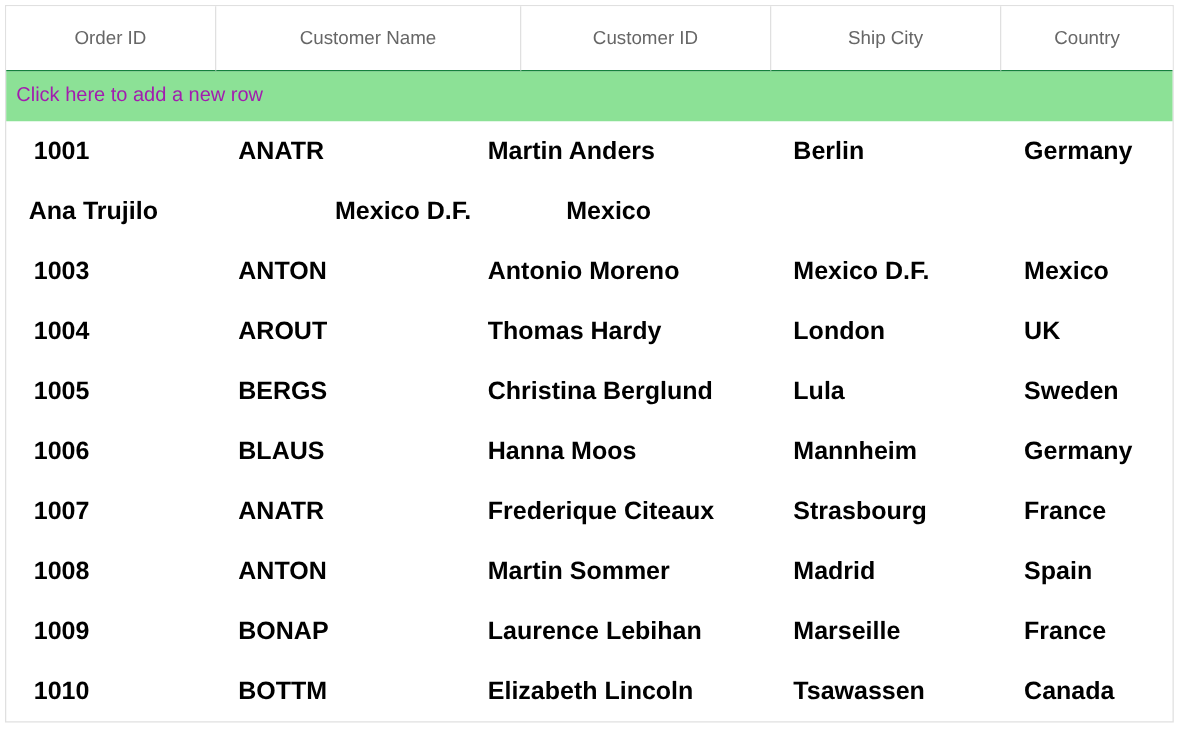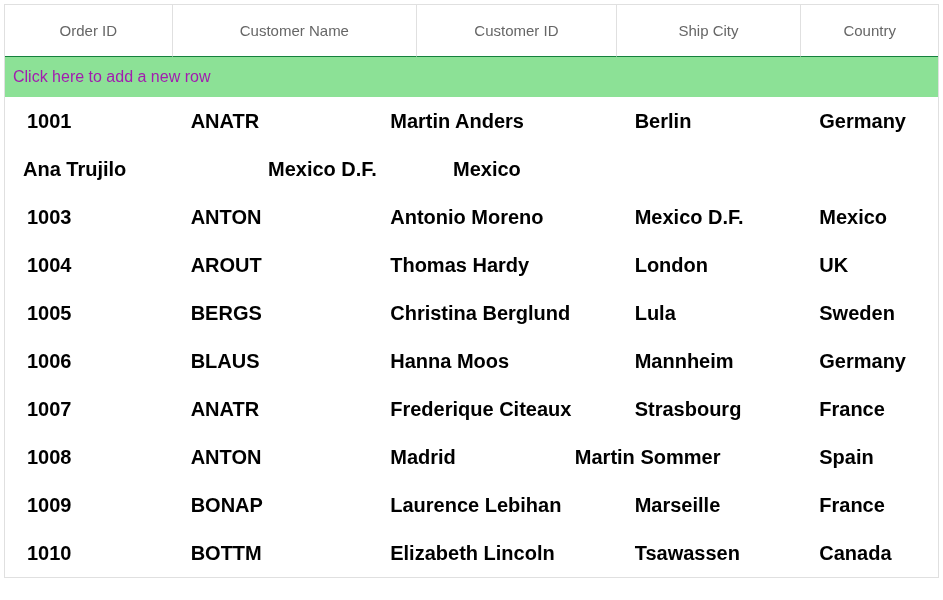--- a/index.html
+++ b/index.html
@@ -126,22 +126,22 @@
       <div class="data-row">
         <div class="data-cell col-0">1007</div>
         <div class="data-cell col-1">ANATR</div>
         <div class="data-cell col-2">Frederique Citeaux</div>
         <div class="data-cell col-3">Strasbourg</div>
         <div class="data-cell col-4">France</div>
       </div>
       <div class="data-row">
         <div class="data-cell col-0">1008</div>
         <div class="data-cell col-1">ANTON</div>
+        <div class="data-cell col-2">Martin Sommer</div>
         <div class="data-cell col-3">Madrid</div>
-        <div class="data-cell col-2">Martin Sommer</div>
         <div class="data-cell col-4">Spain</div>
       </div>
       <div class="data-row">
         <div class="data-cell col-0">1009</div>
         <div class="data-cell col-1">BONAP</div>
         <div class="data-cell col-2">Laurence Lebihan</div>
         <div class="data-cell col-3">Marseille</div>
         <div class="data-cell col-4">France</div>
       </div>
       <div class="data-row">

